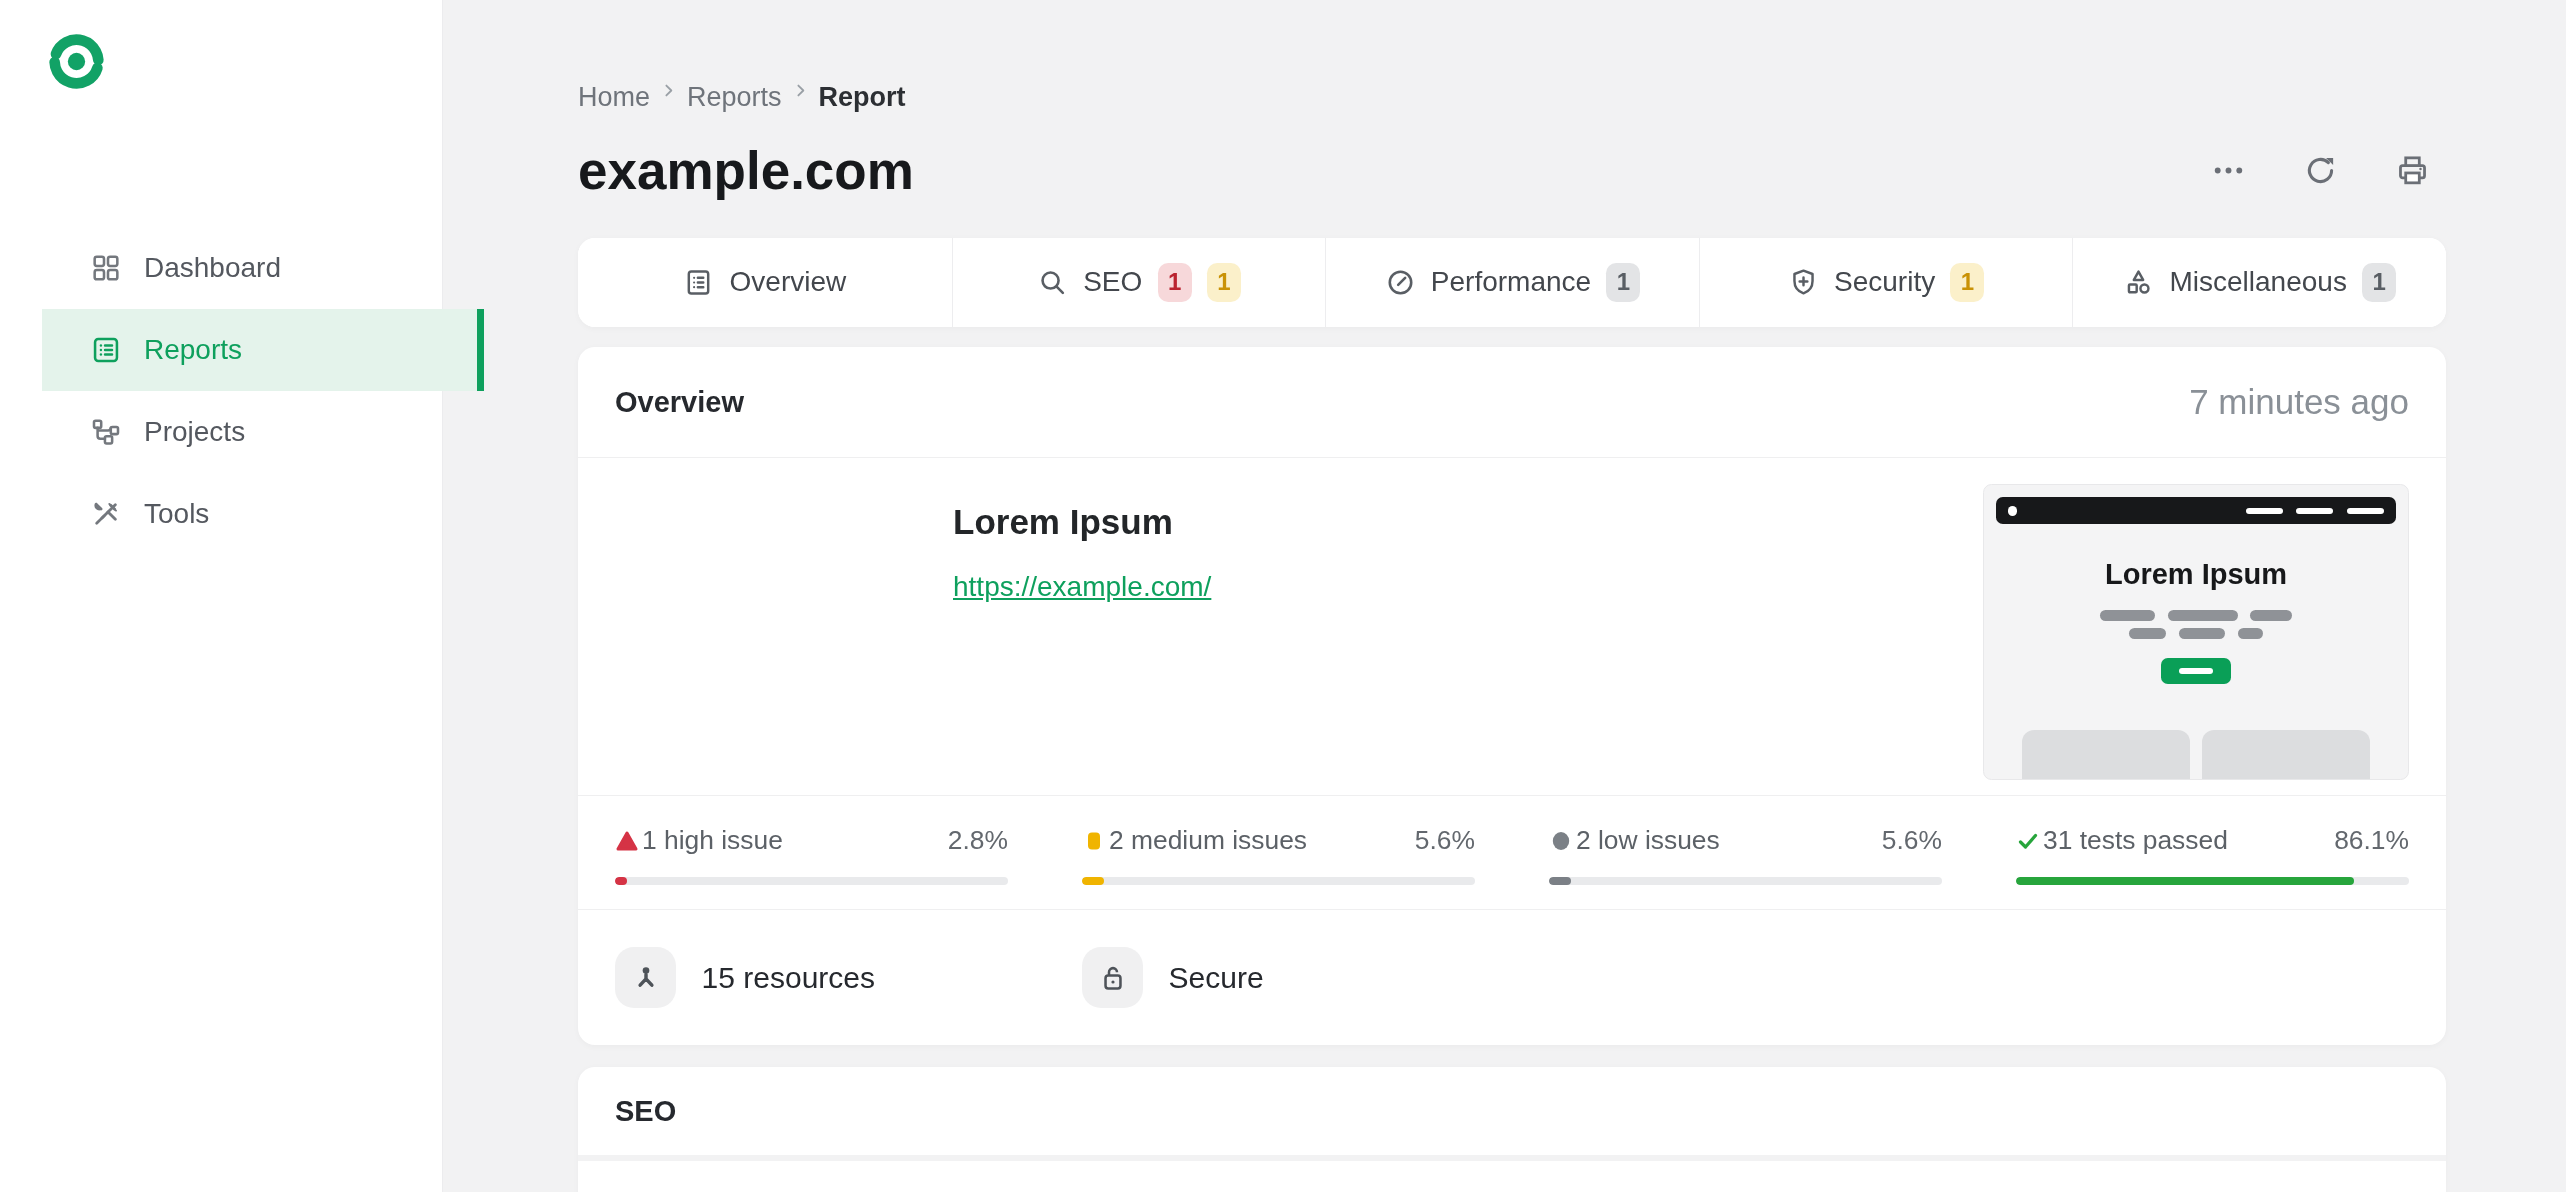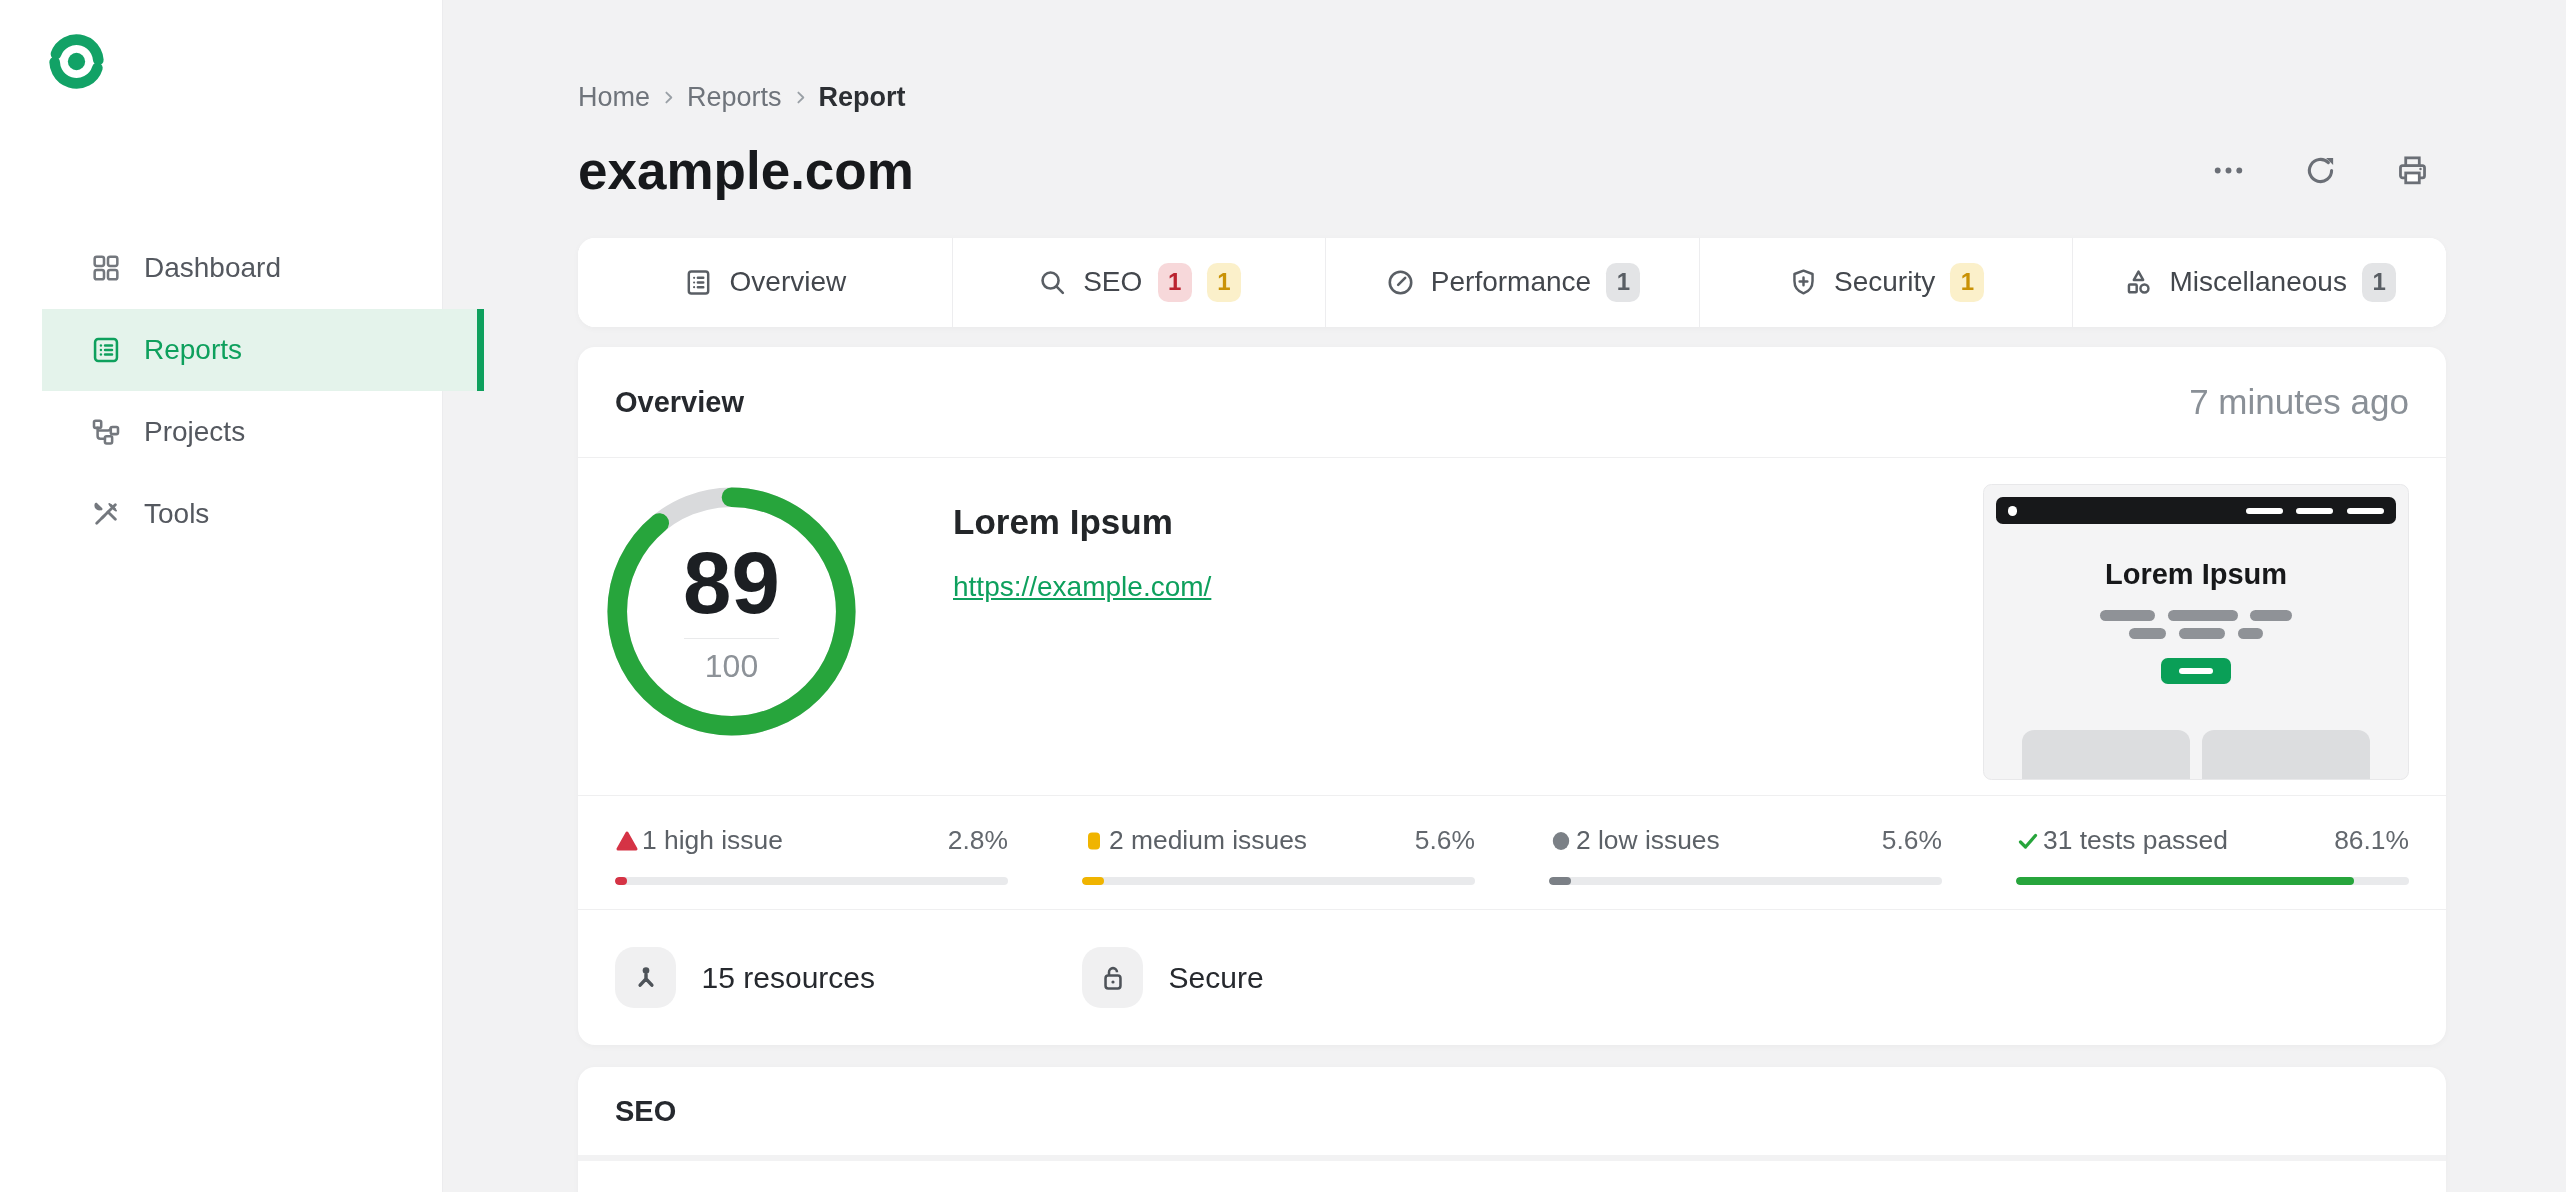--- a/index.html
+++ b/index.html
@@ -28,21 +28,21 @@
   }
   .menu-item .mi-icon{width:32px;height:32px;margin-right:22px;color:#74787e;flex:0 0 auto;}
   .menu-item.active{background:#e4f3eb;color:#0ea05d;}
   .menu-item.active .mi-icon{color:#0ea05d;}
   .menu-item.active .active-bar{
     position:absolute;right:0;top:0;width:6.8px;height:100%;background:#0ea05d;
   }
   
   .main{position:absolute;left:578px;top:0;width:1868px;}
   .breadcrumb{
-    margin-top:82px;display:flex;align-items:center;gap:10px;
+    margin-top:82px;display:flex;align-items:flex-start;gap:10px;
     font-size:27px;color:#6f747b;
   }
   .crumb{cursor:pointer;}
   .crumb.current{color:#2c2f33;font-weight:600;cursor:default;}
   .crumb-sep{color:#9aa0a6;width:17px;height:17px;}
   .title-row{margin-top:25.6px;display:flex;align-items:center;justify-content:space-between;}
   .page-title{font-size:53px;font-weight:700;color:#17191c;line-height:63px;}
   .header-actions{display:flex;align-items:center;gap:55px;margin-right:15.3px;}
   .icon-btn{width:37px;height:37px;border:none;background:transparent;padding:0;cursor:pointer;color:#6b6f76;}
   .icon-btn svg{width:100%;height:100%;}
@@ -307,31 +307,20 @@
     </button>
   </div>
 
   <div class="card overview-card">
     <div class="card-header">
       <span class="card-title">Overview</span>
       <span class="updated">7 minutes ago</span>
     </div>
 
     <div class="ov-body">
-      <div class="score-wrap">
-        <svg width="249" height="249" viewBox="0 0 292 292">
-          <circle cx="146" cy="146" r="134" fill="none" stroke="#d9dadc" stroke-width="23"></circle>
-          <circle cx="146" cy="146" r="134" fill="none" stroke="#27a53c" stroke-width="23" stroke-linecap="round" transform="rotate(-90 146 146)" stroke-dasharray="749.3326797342374 841.9468311620645"></circle>
-        </svg>
-        <div class="score-text">
-          <div class="score-value">89</div>
-          <div class="score-div"></div>
-          <div class="score-max">100</div>
-        </div>
-      </div>
 
       <div class="site-block">
         <div class="site-heading">Lorem Ipsum</div>
         <a class="site-url">https://example.com/</a>
       </div>
 
       <div class="preview">
         <div class="pv-bar">
           <span class="pv-dot"></span>
           <span class="pv-nav">

